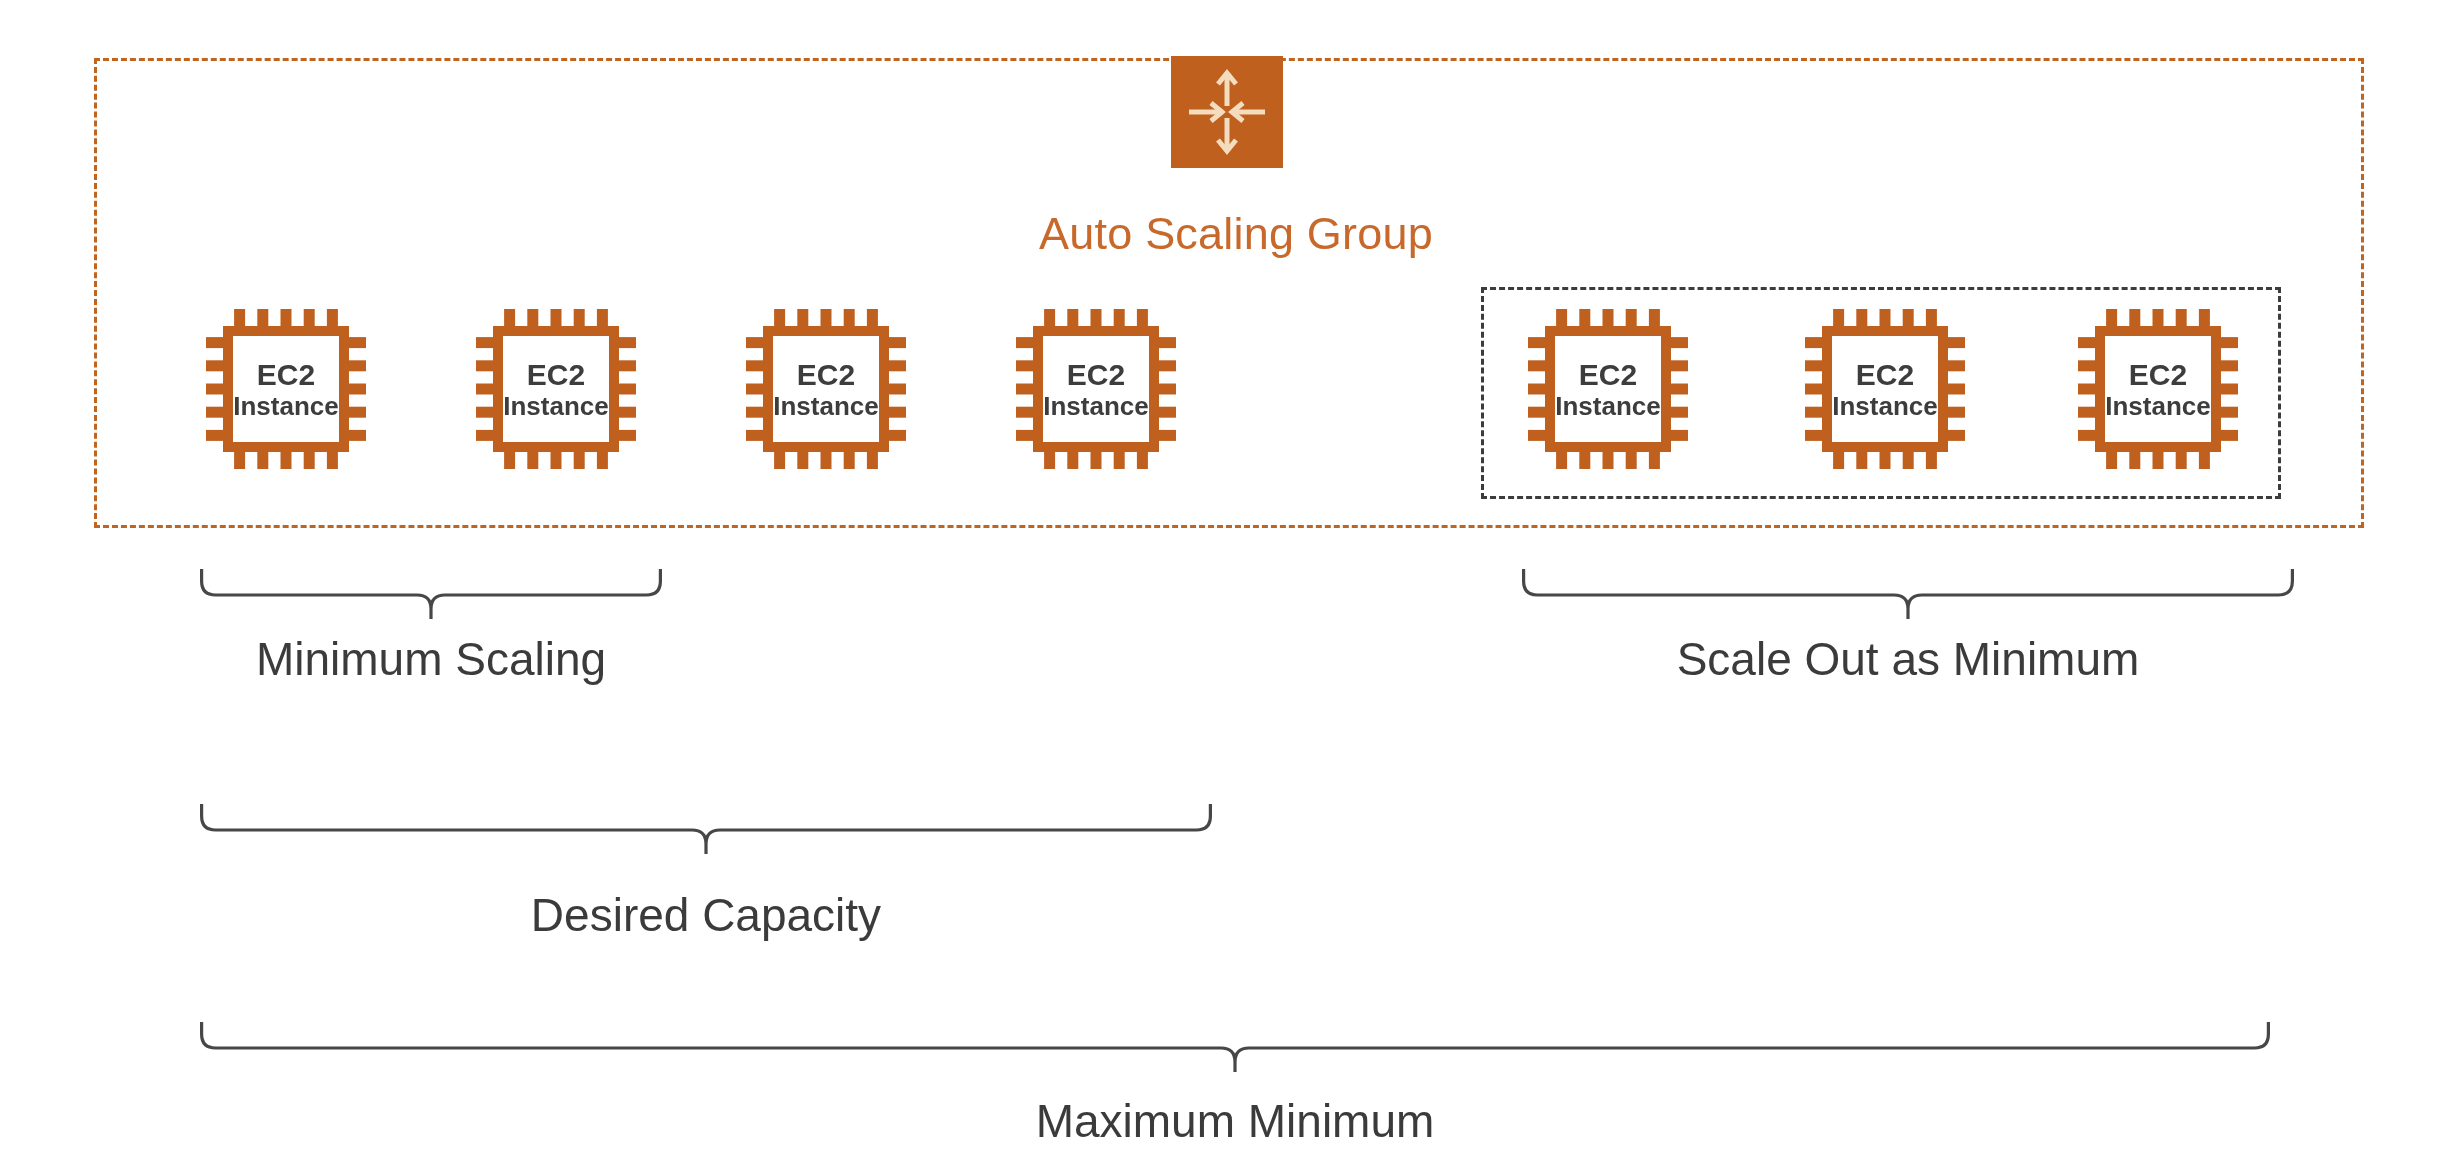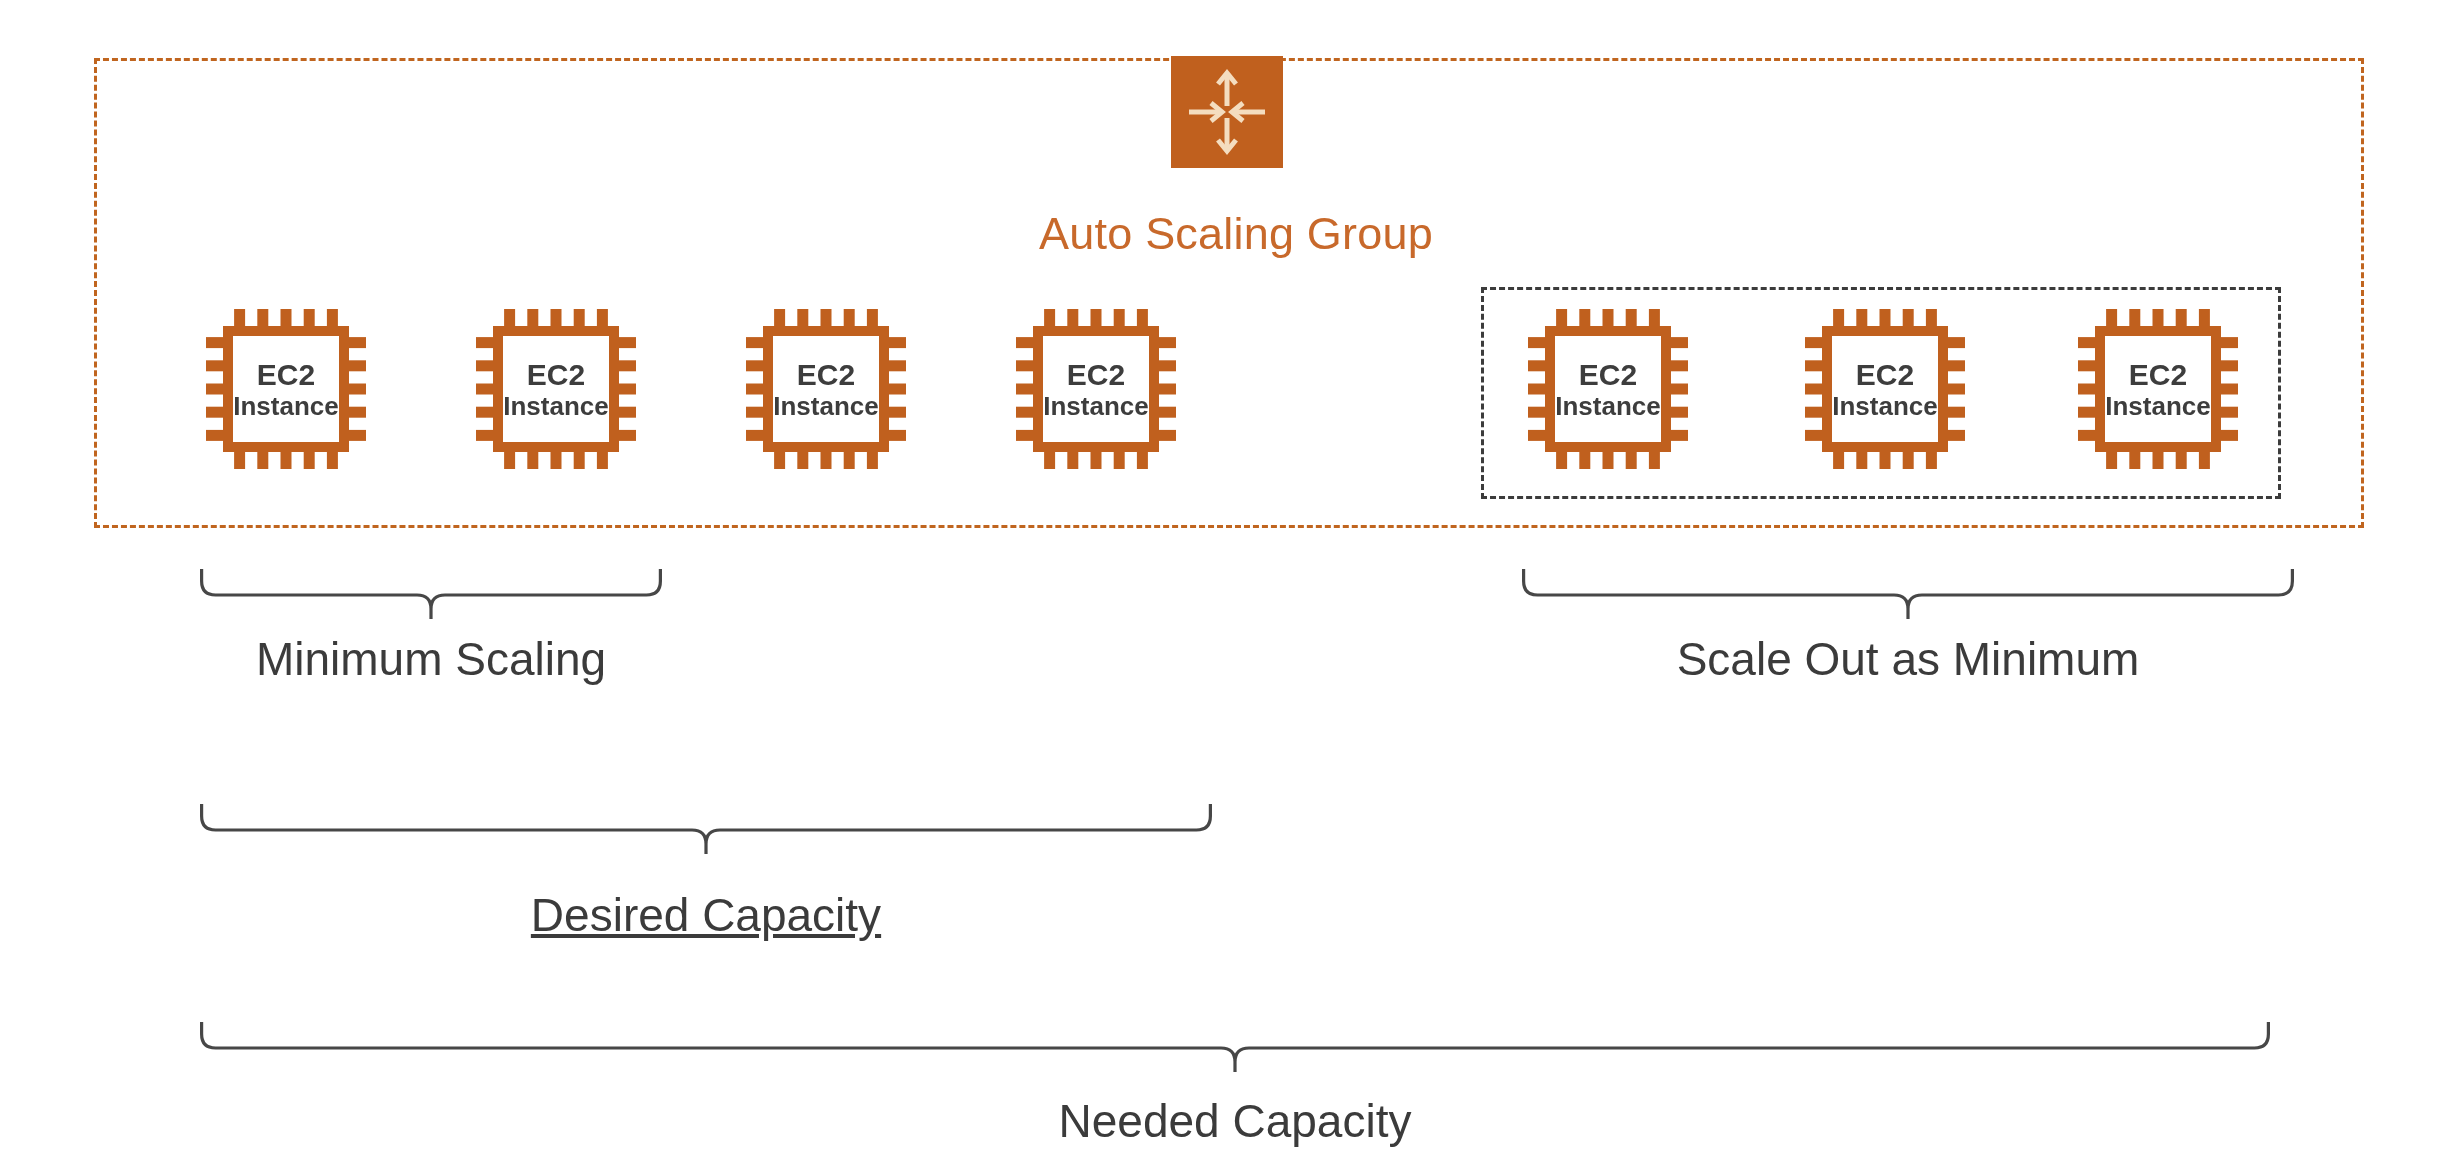--- a/index.html
+++ b/index.html
@@ -349,22 +349,22 @@
         <svg width="772" height="54" viewBox="0 0 772 54" xmlns="http://www.w3.org/2000/svg">
     <path d="M 1.6 4 L 1.6 16 Q 1.6 30 15.6 30 L 372 30 Q 386 30 386 44 L 386 54 L 386 44 Q 386 30 400 30 L 756.4 30 Q 770.4 30 770.4 16 L 770.4 4" fill="none" stroke="#474747" stroke-width="3.2" stroke-linecap="butt" stroke-linejoin="round"></path>
   </svg>
       </div>
       <div class="brace-label" style="left: 1508px; top: 632px; width: 772px;">Scale Out as Minimum</div>
       <div class="brace" style="left: 186px; top: 800px;">
         <svg width="1012" height="54" viewBox="0 0 1012 54" xmlns="http://www.w3.org/2000/svg">
     <path d="M 1.6 4 L 1.6 16 Q 1.6 30 15.6 30 L 492 30 Q 506 30 506 44 L 506 54 L 506 44 Q 506 30 520 30 L 996.4 30 Q 1010.4 30 1010.4 16 L 1010.4 4" fill="none" stroke="#474747" stroke-width="3.2" stroke-linecap="butt" stroke-linejoin="round"></path>
   </svg>
       </div>
-      <div class="brace-label" style="left: 186px; top: 888px; width: 1012px; text-decoration: underline;">Desired Capacity</div>
+      <div class="brace-label" style="left: 186px; top: 888px; width: 1012px;">Desired Capacity</div>
       <div class="brace" style="left: 186px; top: 1018px;">
         <svg width="2070" height="54" viewBox="0 0 2070 54" xmlns="http://www.w3.org/2000/svg">
     <path d="M 1.6 4 L 1.6 16 Q 1.6 30 15.6 30 L 1021 30 Q 1035 30 1035 44 L 1035 54 L 1035 44 Q 1035 30 1049 30 L 2054.4 30 Q 2068.4 30 2068.4 16 L 2068.4 4" fill="none" stroke="#474747" stroke-width="3.2" stroke-linecap="butt" stroke-linejoin="round"></path>
   </svg>
       </div>
-      <div class="brace-label" style="left: 186px; top: 1094px; width: 2070px;">Needed Capacity</div>
+      <div class="brace-label" style="left: 186px; top: 1094px; width: 2070px;">Maximum Minimum</div>
     </div>
 
 </div>
 
 </body></html>

